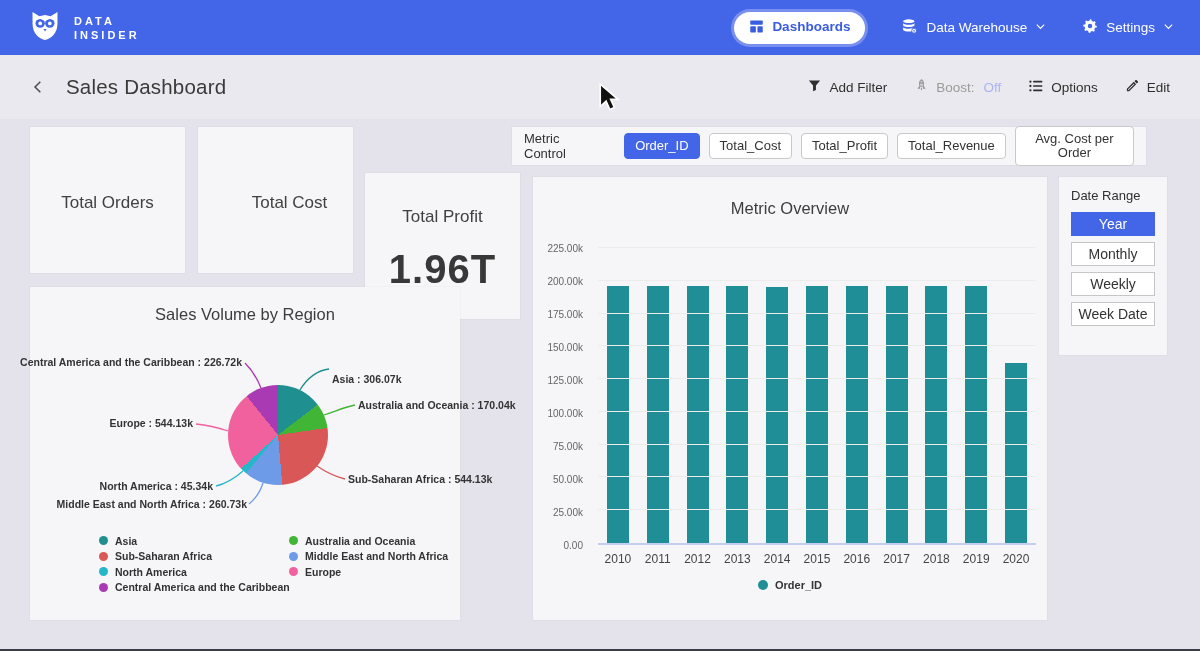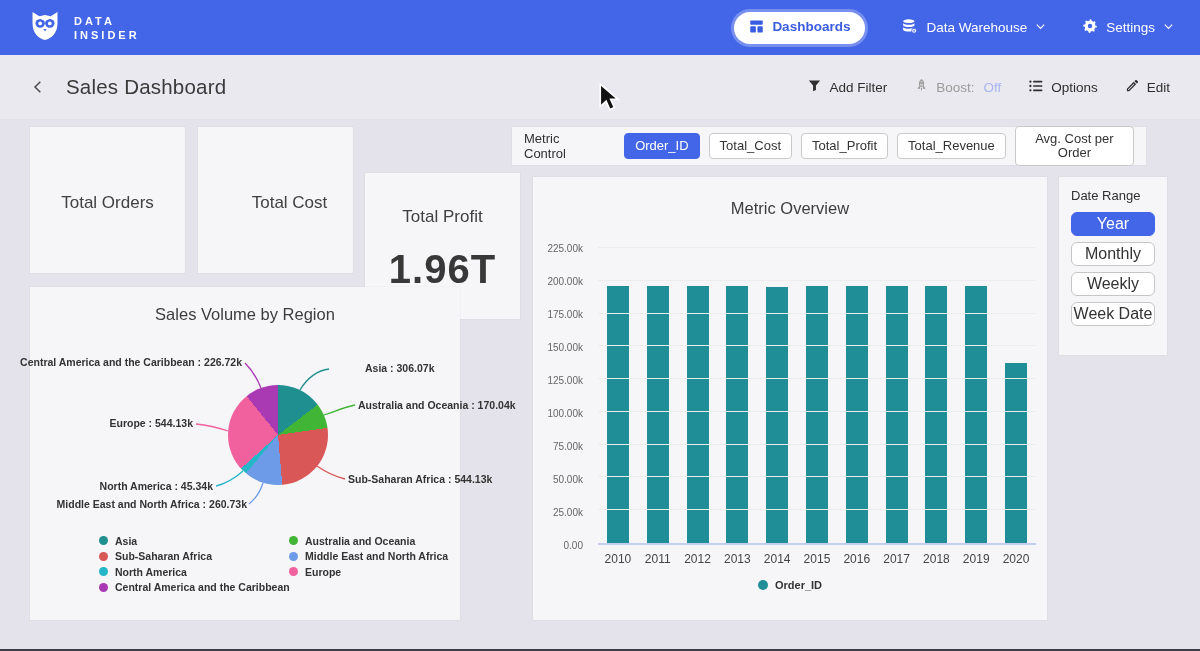--- a/index.html
+++ b/index.html
@@ -56,21 +56,21 @@
   .bar-xlabels { position:absolute; left:65px; right:11px; top:375px; display:flex; }
   .xtick { flex:1; text-align:center; font-size:12px; color:#444; }
   .bar-legend { position:absolute; left:0; right:0; top:402px; display:flex; align-items:center; justify-content:center; gap:7px; }
   .legend-dot { width:10px; height:10px; border-radius:50%; }
   .bar-legend-label { font-size:11px; font-weight:bold; color:#333; }
 
   
   .date-panel { left:1059px; top:177px; width:108px; height:178px; padding:11px 12px; }
   .date-label { font-size:13px; color:#303030; margin-bottom:9px; }
   .range-btn { display:block; width:84px; height:24px; margin-bottom:6px; background:#fff; border:1px solid #c6c6c6;
-               border-radius:6px; font-size:16px; color:#333; cursor:pointer; font-family:inherit; }
+               border-radius:0; font-size:14px; color:#333; cursor:pointer; font-family:inherit; }
   .range-btn-selected { background:#4365e8; border-color:#4365e8; color:#fff; }
 
   
   .pie-panel { left:30px; top:287px; width:430px; height:333px; }
   .pie-area { position:absolute; left:0; top:48px; width:490px; height:195px; }
   .pie-circle { position:absolute; left:198px; top:50px; width:100px; height:100px; border-radius:50%; }
   .pie-label { position:absolute; font-size:10.5px; font-weight:bold; color:#333; line-height:12px; white-space:nowrap; }
   .pie-leaders { position:absolute; left:0; top:0; width:490px; height:195px; pointer-events:none; }
   .pie-legend-col { position:absolute; }
   .pie-legend-row { display:flex; align-items:center; gap:7px; height:15.5px; }
@@ -320,21 +320,21 @@
       <svg class="pie-leaders">
           <path d="M270,55 C277,43 288,35 299,34" stroke="#1f8f8f" fill="none" stroke-width="1.3"></path>
           <path d="M294,80 C306,76 315,72 325,70" stroke="#41b535" fill="none" stroke-width="1.3"></path>
           <path d="M287,131 C297,138 307,142 315,144" stroke="#d95757" fill="none" stroke-width="1.3"></path>
           <path d="M233,148 C230,158 225,164 219,169" stroke="#6d9be8" fill="none" stroke-width="1.3"></path>
           <path d="M213,136 C205,143 195,149 186,151" stroke="#26b6c9" fill="none" stroke-width="1.3"></path>
           <path d="M198,96 C189,93 176,90 166,89" stroke="#f0619e" fill="none" stroke-width="1.3"></path>
           <path d="M231,53 C227,43 221,34 215,28" stroke="#a93ab3" fill="none" stroke-width="1.3"></path>
         </svg>
       <div class="pie-circle" style="background: conic-gradient(rgb(31, 143, 143) 0deg, rgb(31, 143, 143) 52.54deg, rgb(65, 181, 53) 52.54deg, rgb(65, 181, 53) 81.73deg, rgb(217, 87, 87) 81.73deg, rgb(217, 87, 87) 175.14deg, rgb(109, 155, 232) 175.14deg, rgb(109, 155, 232) 219.89deg, rgb(38, 182, 201) 219.89deg, rgb(38, 182, 201) 227.68deg, rgb(240, 97, 158) 227.68deg, rgb(240, 97, 158) 321.08deg, rgb(169, 58, 179) 321.08deg, rgb(169, 58, 179) 360deg);"></div>
-    <div class="pie-label" style="left: 302px; top: 27px; margin-left: 33px;">Asia : 306.07k</div>
+    <div class="pie-label" style="left: 302px; top: 38px;">Asia : 306.07k</div>
         <div class="pie-label" style="left: 328px; top: 64px;">Australia and Oceania : 170.04k</div>
         <div class="pie-label" style="left: 318px; top: 138px;">Sub-Saharan Africa : 544.13k</div>
         <div class="pie-label" style="right: 273px; top: 163px;">Middle East and North Africa : 260.73k</div>
         <div class="pie-label" style="right: 307px; top: 145px;">North America : 45.34k</div>
         <div class="pie-label" style="right: 327px; top: 82px;">Europe : 544.13k</div>
         <div class="pie-label" style="right: 278px; top: 21px;">Central America and the Caribbean : 226.72k</div>
       </div>
     <div>
         <div class="pie-legend-col" style="left: 69px; top: 246px;">
           <div class="pie-legend-row">

